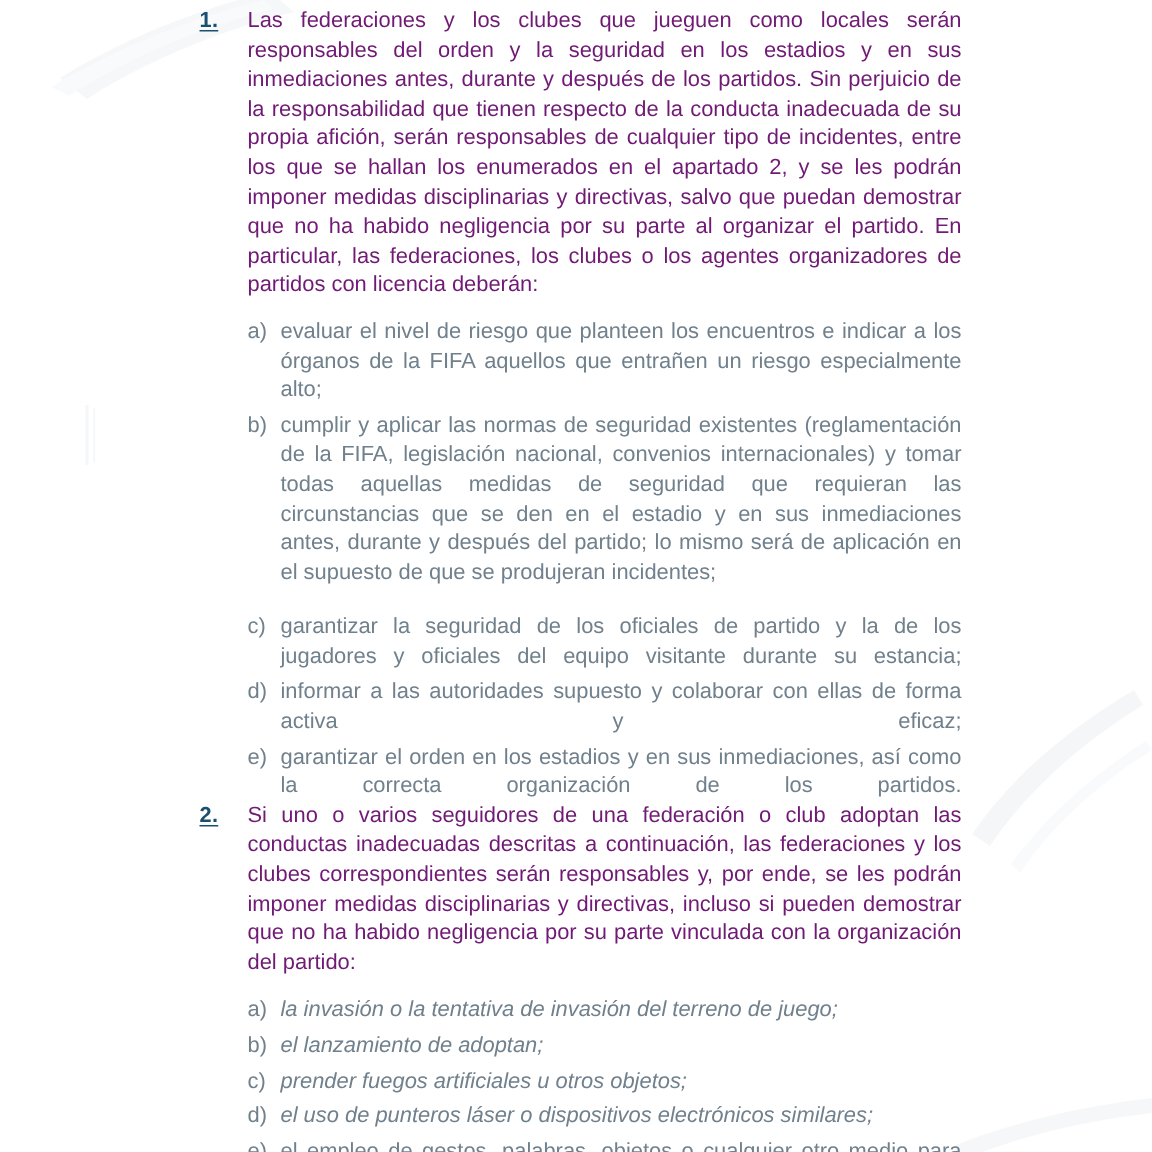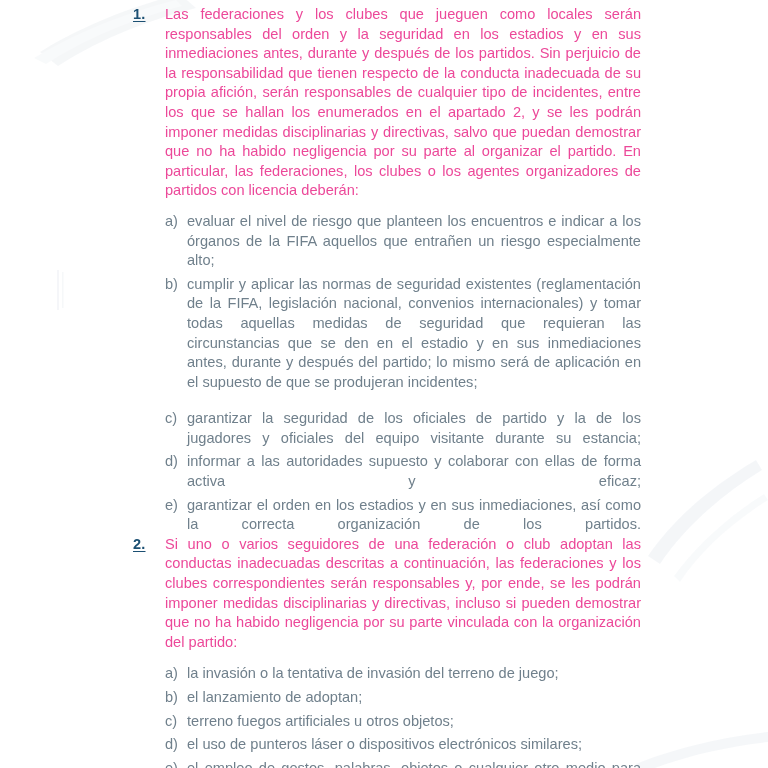--- a/index.html
+++ b/index.html
@@ -55,21 +55,21 @@
     font-size: 14.5px;
     line-height: 19.6px;
     font-weight: 600;
     text-decoration: underline;
     text-underline-offset: 2px;
     letter-spacing: 0.2px;
   }
 
   .clause-text {
     flex: 1 1 auto;
-    color: #ec4899;
+    color: #701a75;
     font-size: 14.6px;
     line-height: 19.6px;
     text-align: justify;
     text-justify: inter-word;
     hyphens: none;
   }
 
   
   .sub-list {
     margin: 0;
@@ -115,20 +115,21 @@
     text-align: justify;
     text-justify: inter-word;
     text-align-last: left;
     hyphens: none;
   }
   .sub-text.full-justify {
     text-align-last: justify;
   }
   .sub-text.no-justify {
     text-align: left;
+    font-style: italic;
   }
 </style>
 </head>
 <body>
 
 <svg id="watermark-layer" viewBox="0 0 768 768" xmlns="http://www.w3.org/2000/svg">
   <g opacity="0.55">
     <path d="M 40 52 C 75 30 125 8 180 -6 L 196 8 C 140 22 92 44 58 66 Z" fill="#eef1f4"></path>
     <path d="M 34 58 C 70 36 120 14 176 0 L 182 6 C 128 20 80 42 46 64 Z" fill="#f4f6f8"></path>
   </g>
@@ -188,21 +189,21 @@
         <li class="sub-item">
           <span class="sub-letter">a)</span>
           <span class="sub-text no-justify">la invasión o la tentativa de invasión del terreno de juego;</span>
         </li>
         <li class="sub-item">
           <span class="sub-letter">b)</span>
           <span class="sub-text no-justify">el lanzamiento de adoptan;</span>
         </li>
         <li class="sub-item">
           <span class="sub-letter">c)</span>
-          <span class="sub-text no-justify">terreno fuegos artificiales u otros objetos;</span>
+          <span class="sub-text no-justify">prender fuegos artificiales u otros objetos;</span>
         </li>
         <li class="sub-item">
           <span class="sub-letter">d)</span>
           <span class="sub-text no-justify">el uso de punteros láser o dispositivos electrónicos similares;</span>
         </li>
         <li class="sub-item">
           <span class="sub-letter">e)</span>
           <span class="sub-text">el empleo de gestos, palabras, objetos o cualquier otro medio para transmitir mensajes improcedentes en un evento deportivo, en particular, mensajes de naturaleza política, ideológica, religiosa u ofensiva;</span>
         </li>
 

